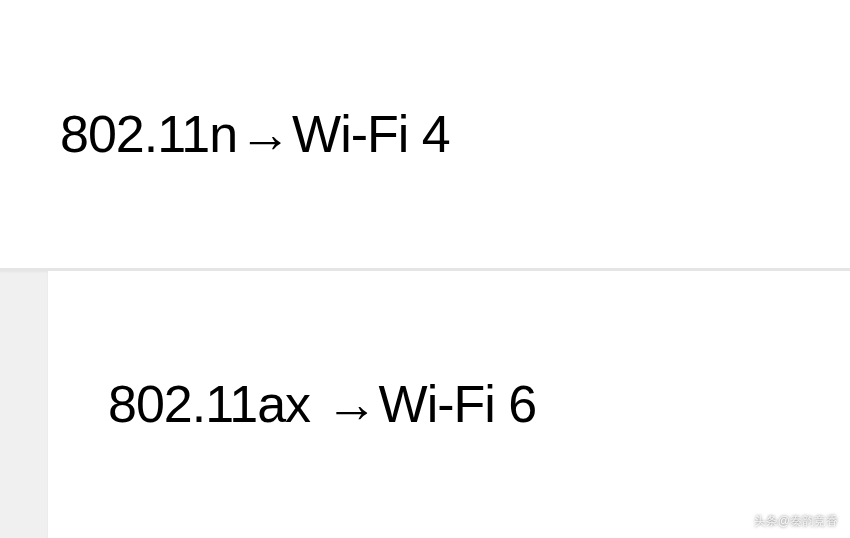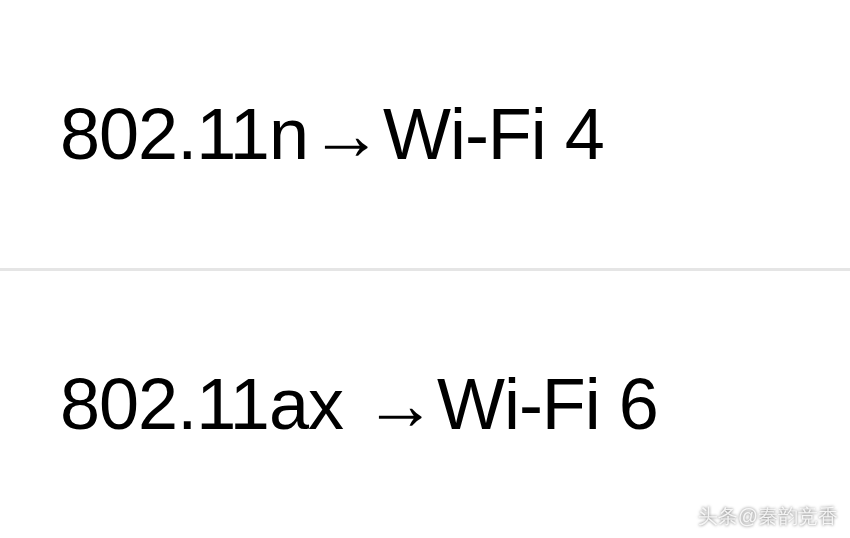--- a/index.html
+++ b/index.html
@@ -25,37 +25,38 @@
       background: #ffffff;
       flex: 1;
       display: flex;
       align-items: center;
       padding-left: 60px;
       border-bottom: 3px solid #e5e5e5;
       box-shadow: 0 1px 2px rgba(0,0,0,0.05);
     }
     .row:last-child {
       border-bottom: none;
+      margin-left: 48px;
     }
     .label {
-      font-size: 72px;
+      font-size: 52px;
       font-weight: 400;
       color: #000;
       letter-spacing: -1px;
       white-space: nowrap;
     }
     .arrow {
       display: inline-block;
       margin: 0 2px;
     }
     .watermark {
       position: absolute;
       bottom: 8px;
       right: 12px;
-      font-size: 20px;
+      font-size: 12px;
       color: rgba(255,255,255,0.85);
       text-shadow: 0 0 3px rgba(0,0,0,0.6);
       font-family: sans-serif;
       pointer-events: none;
     }
   </style>
 </head>
 <body>
 
 <div class="list">

